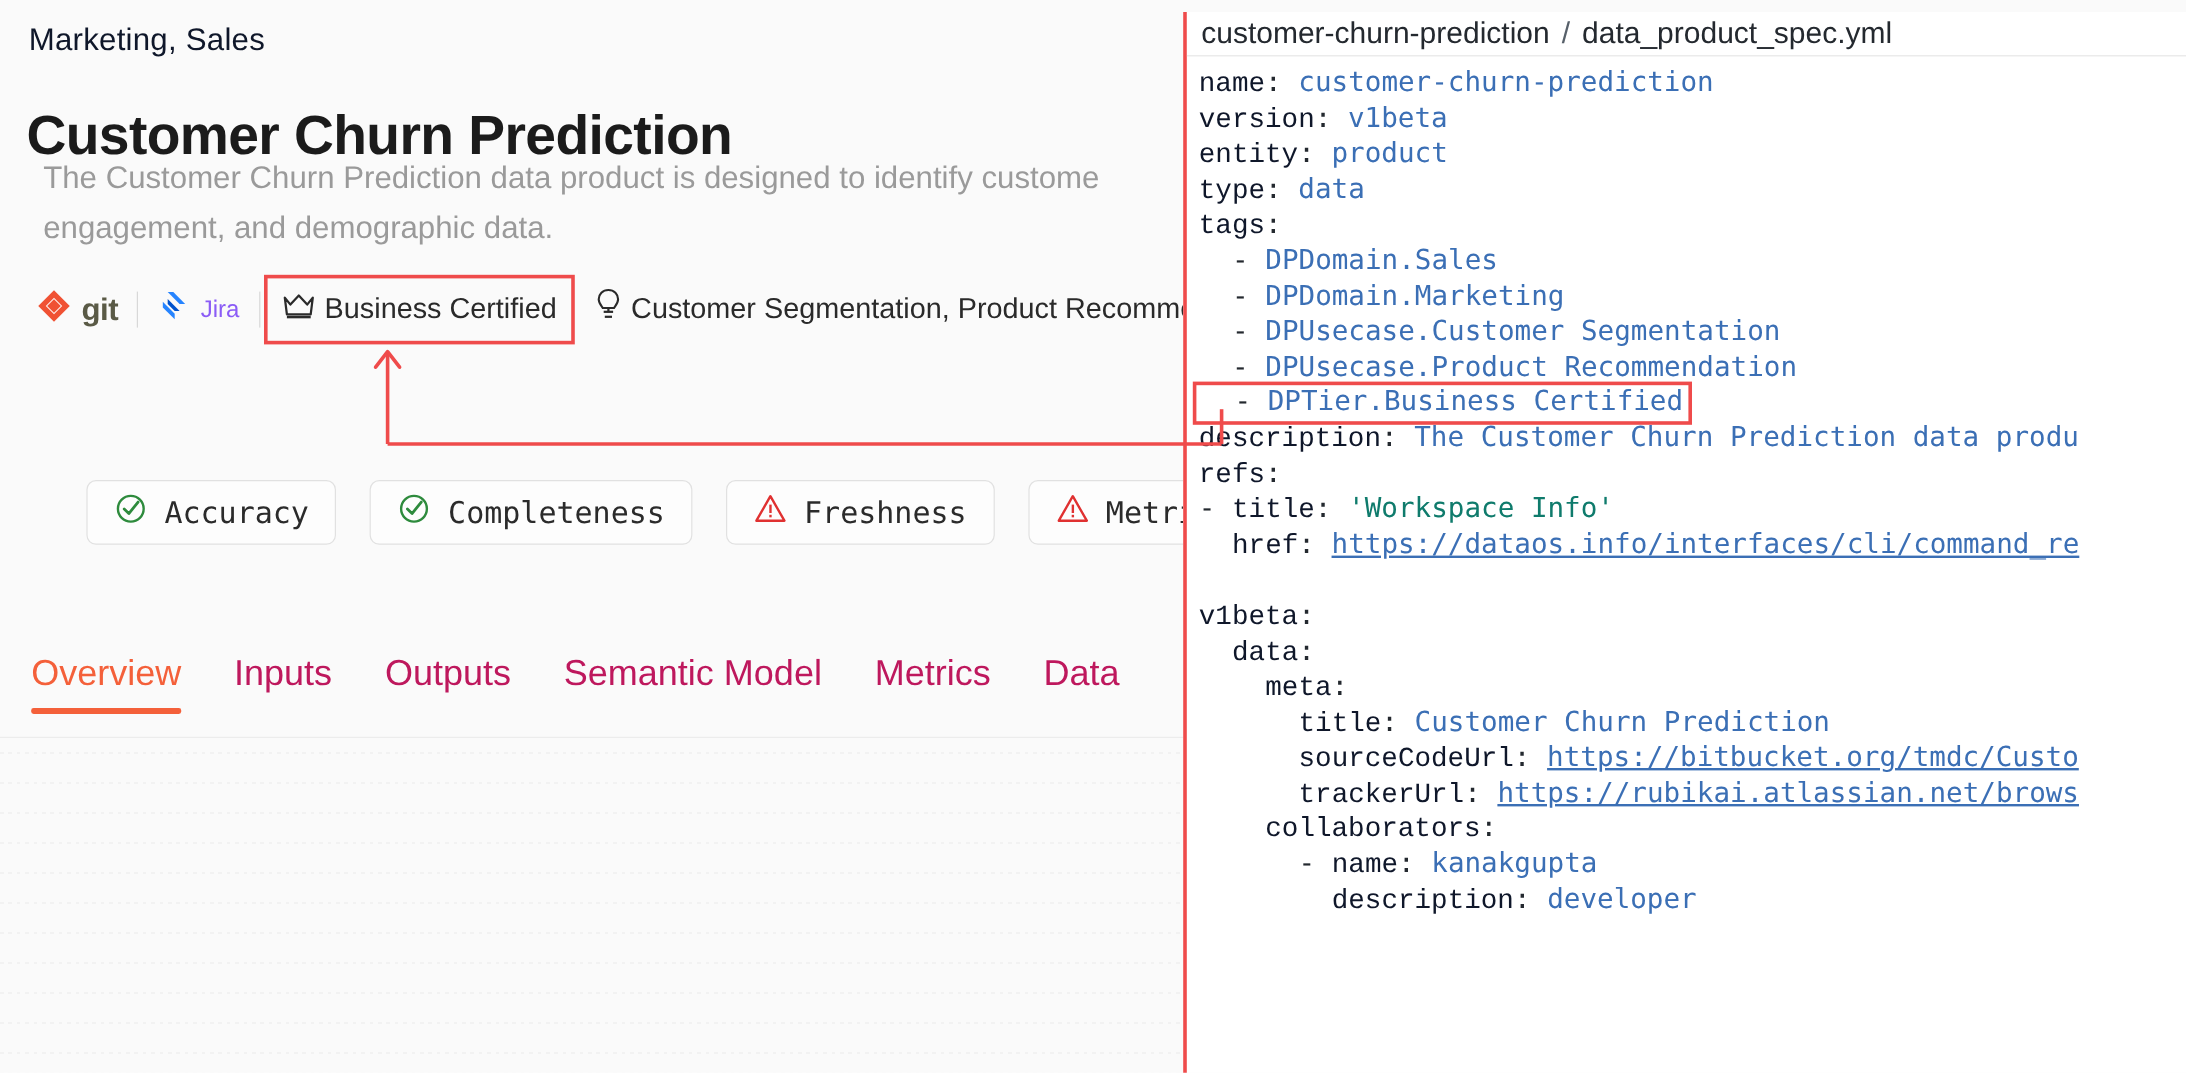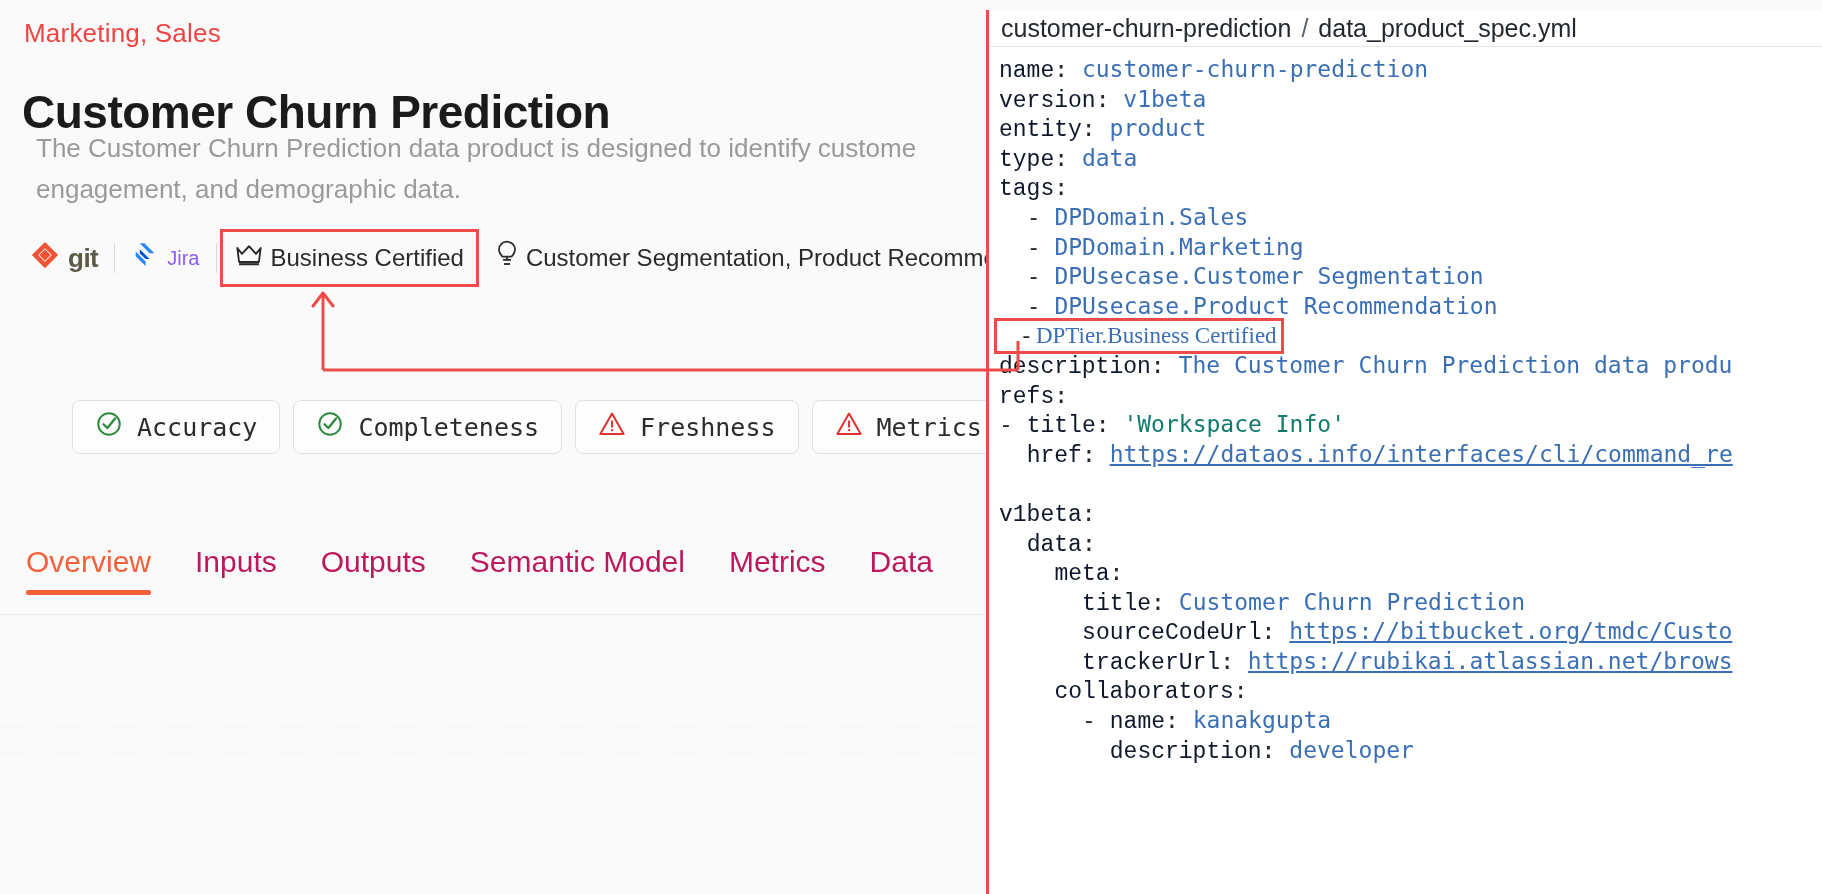--- a/index.html
+++ b/index.html
@@ -20,21 +20,21 @@
     position: absolute;
     left: 0; top: 0;
     width: 986px; height: 894px;
     background: #fafafa;
     overflow: hidden;
   }
   .breadcrumb-domains {
     position: absolute;
     left: 24px; top: 18px;
     font-size: 26px;
-    color: #ef4444;
+    color: #0f172a;
     letter-spacing: .2px;
   }
   .page-title {
     position: absolute;
     left: 22px; top: 54px;
     font-size: 46px;
     font-weight: bold;
     color: #1b1b1b;
     letter-spacing: -.5px;
   }
@@ -86,21 +86,21 @@
     outline-offset: 0;
     padding: 0 12px;
     height: 52px;
   }
 
   
   #quality-row {
     position: absolute;
     left: 24px; top: 400px;
     display: flex;
-    gap: 13px;
+    gap: 28px;
     white-space: nowrap;
     padding-left: 48px;
   }
   .quality-badge {
     display: flex;
     align-items: center;
     justify-content: center;
     gap: 14px;
     height: 54px;
     min-width: 178px;
@@ -211,23 +211,22 @@
   .y-line { height: 29.6px; white-space: pre; }
   .k { color: #0f172a; font-family: Liberation Mono, monospace; }
   .v { color: #3b6fb5; }
   .p { color: #24292f; }
   .dash { color: #24292f; }
   .lnk { color: #3b6fb5; text-decoration: underline; }
   .str { color: #0f7b6c; }
   .hl-line {
     display: inline-block;
     outline: 3px solid #ef4b4b;
-    padding: 0 4px 0 14px;
+    padding: 0 4px 0 4px;
     margin-left: -2px;
-    font-family: Liberation Serif, serif;
   }
 </style>
 </head>
 <body>
 
 <div id="root">
 
   <div id="left-pane">
 
     <div class="breadcrumb-domains">Marketing, Sales</div>

